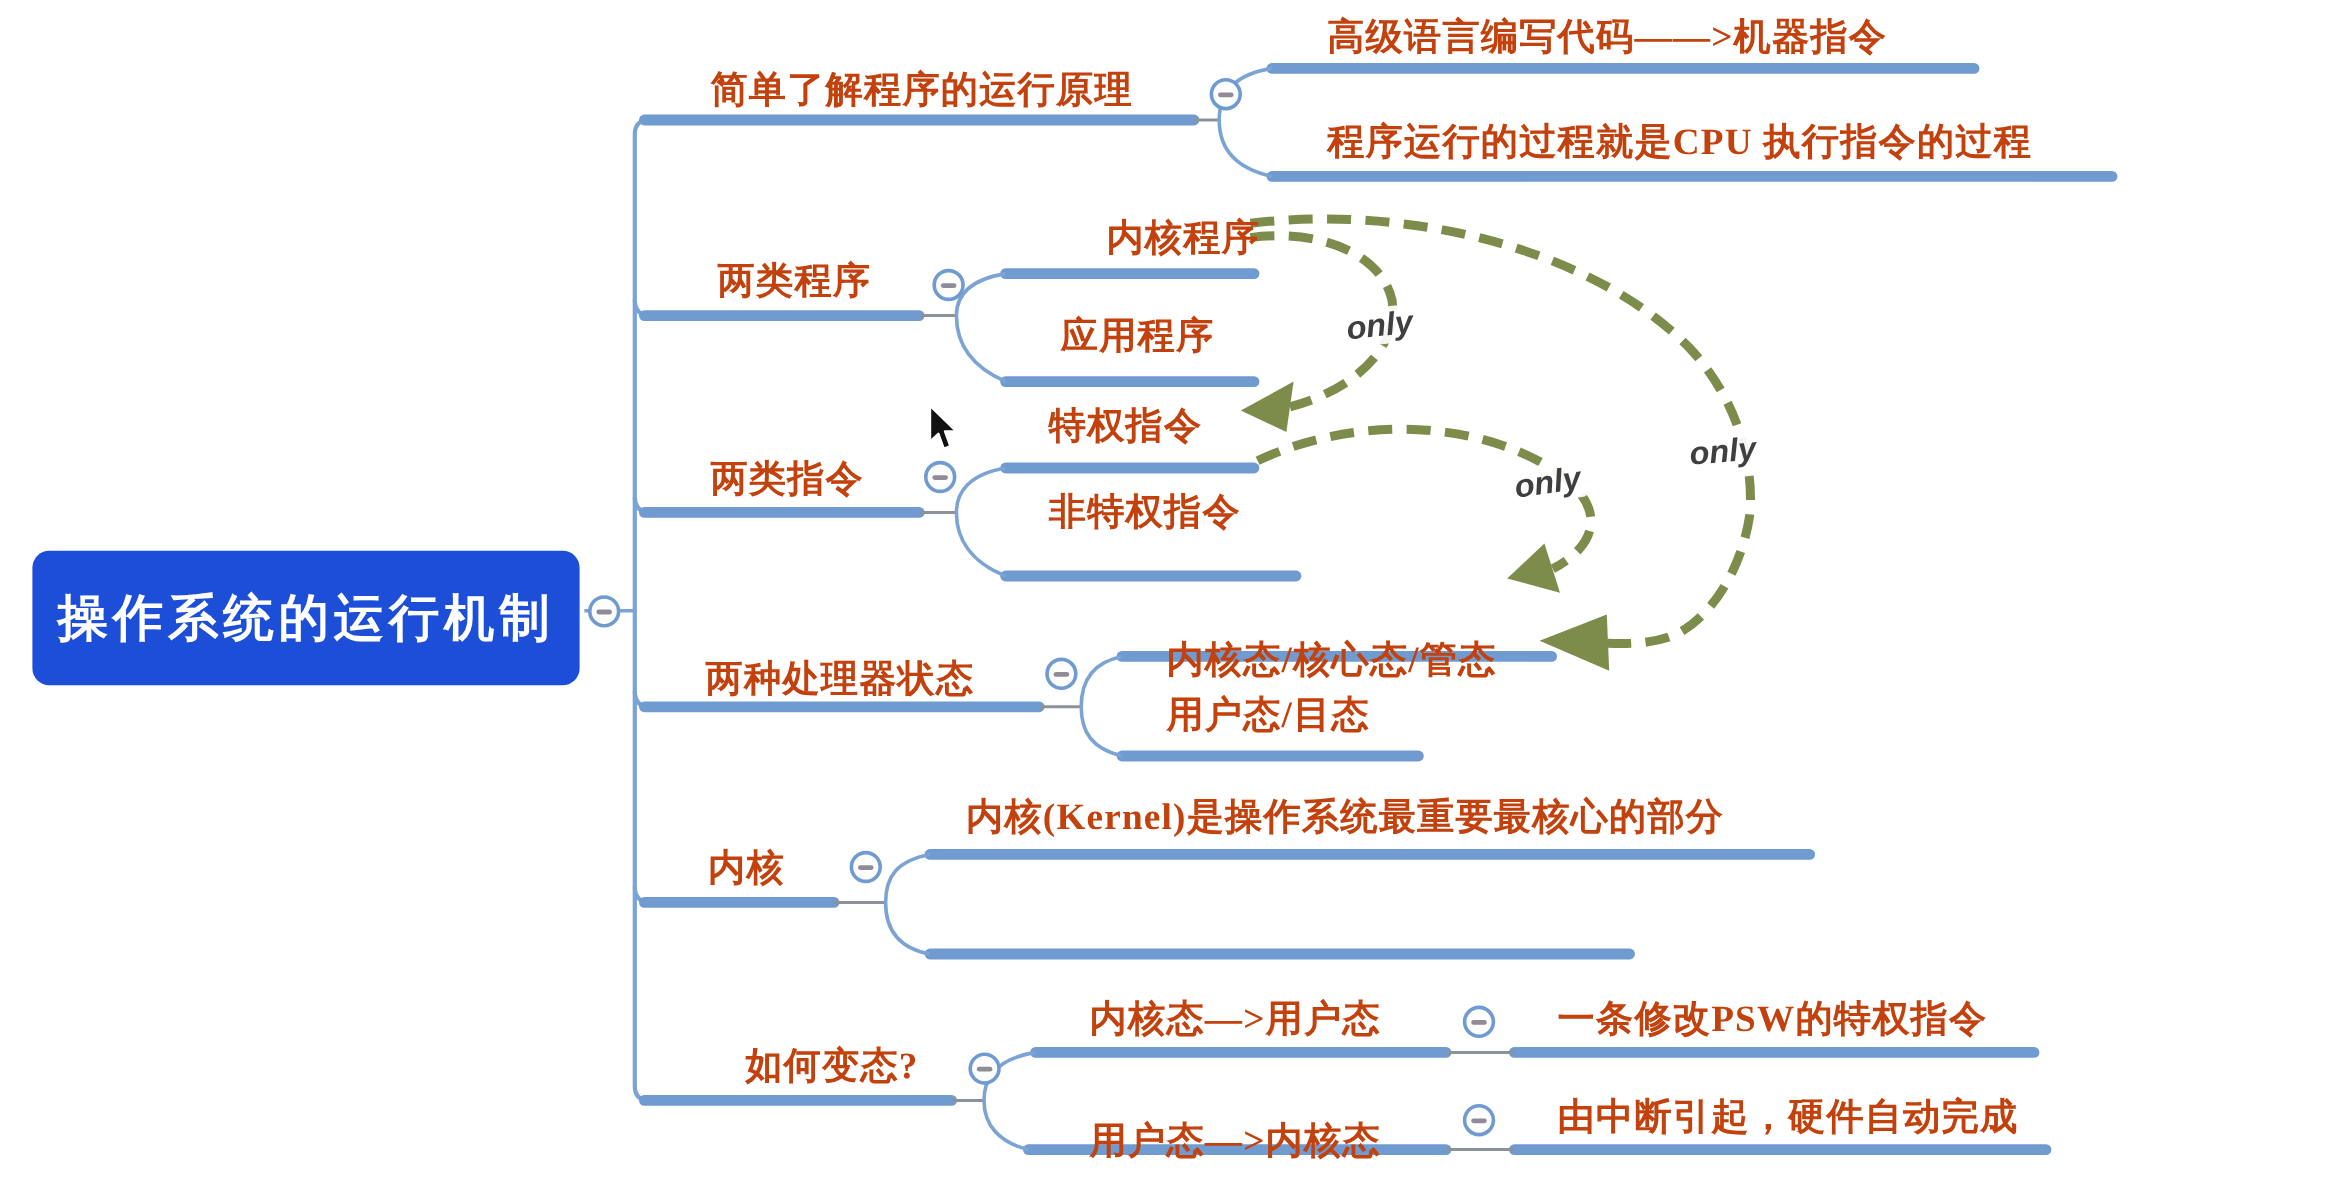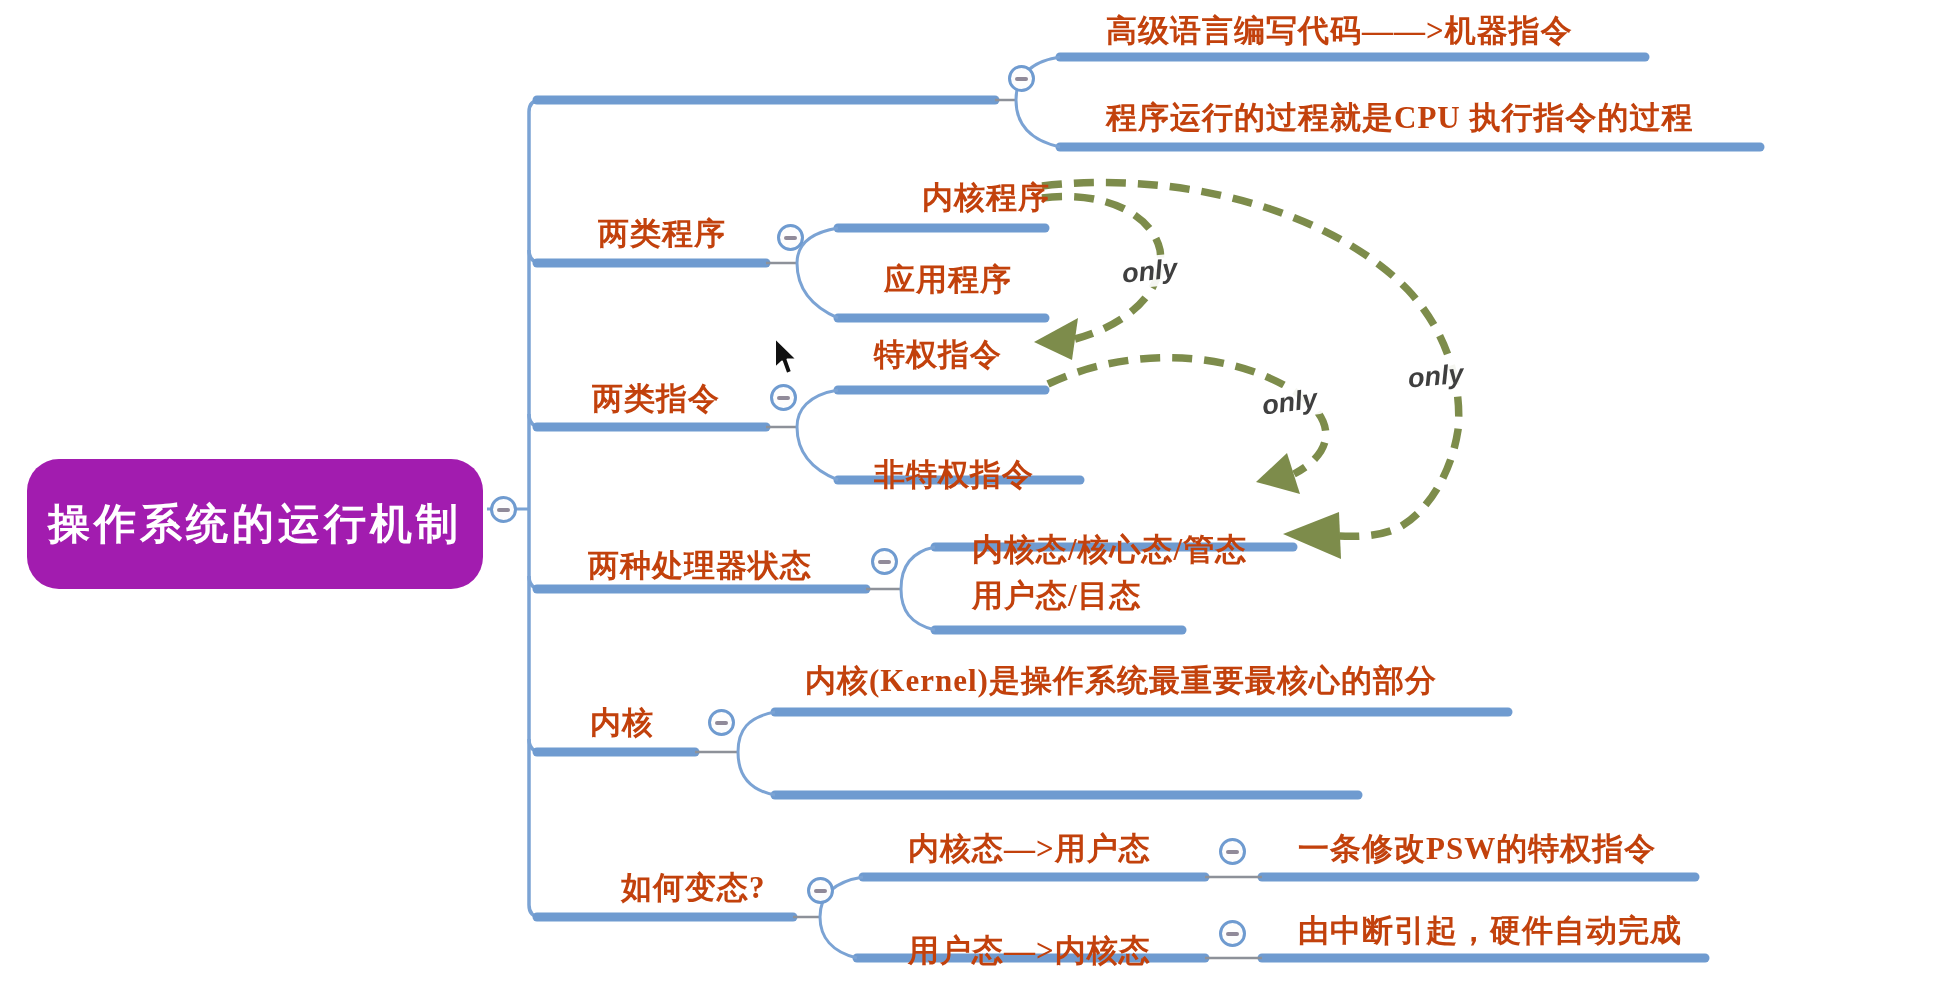--- a/index.html
+++ b/index.html
@@ -6,22 +6,22 @@
   #canvas{
     position:relative;width:1939px;height:982px;background:#ffffff;overflow:hidden;
     font-family:"Liberation Sans","DejaVu Sans",sans-serif;
   }
   #connector-svg{position:absolute;left:0;top:0;width:1939px;height:982px;}
   .node-label{
     position:absolute;font-size:31px;font-weight:600;color:#c2410c;
     white-space:nowrap;line-height:36px;letter-spacing:1px;font-family:Liberation Serif, serif;
   }
   .root-node{
-    position:absolute;left:27px;top:459px;width:456px;height:130px;
-    background:#a21caf;border-radius:32px;display:flex;align-items:center;justify-content:center;
+    position:absolute;left:27px;top:459px;width:456px;height:112px;
+    background:#1d4ed8;border-radius:14px;display:flex;align-items:center;justify-content:center;
   }
   .root-node .root-text{
     color:#ffffff;font-size:42px;font-weight:bold;letter-spacing:4px;white-space:nowrap;
   }
   .toggle{
     position:absolute;width:27px;height:27px;border:3px solid #6f9bd0;border-radius:50%;
     background:#fdfdfd;box-sizing:border-box;display:flex;align-items:center;justify-content:center;
   }
   .toggle .bar{width:13px;height:4px;background:#908a99;border-radius:2px;}
   .only-label{
@@ -115,30 +115,31 @@
   <div class="toggle" style="left:807px;top:877px;">
       <span class="bar"></span>
     </div>
   <div class="toggle" style="left:1219px;top:838px;">
       <span class="bar"></span>
     </div>
   <div class="toggle" style="left:1219px;top:920px;">
       <span class="bar"></span>
     </div>
 
+  <div class="node-label" style="left:592px;top:57px;">简单了解程序的运行原理</div>
   <div class="node-label" style="left:1106px;top:13px;">高级语言编写代码——&gt;机器指令</div>
   <div class="node-label" style="left:1106px;top:100px;">程序运行的过程就是CPU 执行指令的过程</div>
 
   <div class="node-label" style="left:598px;top:216px;">两类程序</div>
   <div class="node-label" style="left:884px;top:180px;margin-left:38px;">内核程序</div>
   <div class="node-label" style="left:884px;top:262px;">应用程序</div>
 
   <div class="node-label" style="left:592px;top:381px;">两类指令</div>
   <div class="node-label" style="left:874px;top:337px;">特权指令</div>
-  <div class="node-label" style="left:874px;top:457px;text-align:right;">非特权指令</div>
+  <div class="node-label" style="left:874px;top:409px;text-align:right;">非特权指令</div>
 
   <div class="node-label" style="left:588px;top:548px;">两种处理器状态</div>
   <div class="node-label" style="left:972px;top:498px;margin-top:34px;">内核态/核心态/管态</div>
   <div class="node-label" style="left:972px;top:578px;">用户态/目态</div>
 
   <div class="node-label" style="left:590px;top:705px;">内核</div>
   <div class="node-label" style="left:805px;top:663px;">内核(Kernel)是操作系统最重要最核心的部分</div>
 
   <div class="node-label" style="left:573px;top:870px;margin-left:48px;">如何变态?</div>
   <div class="node-label" style="left:908px;top:831px;">内核态—&gt;用户态</div>

